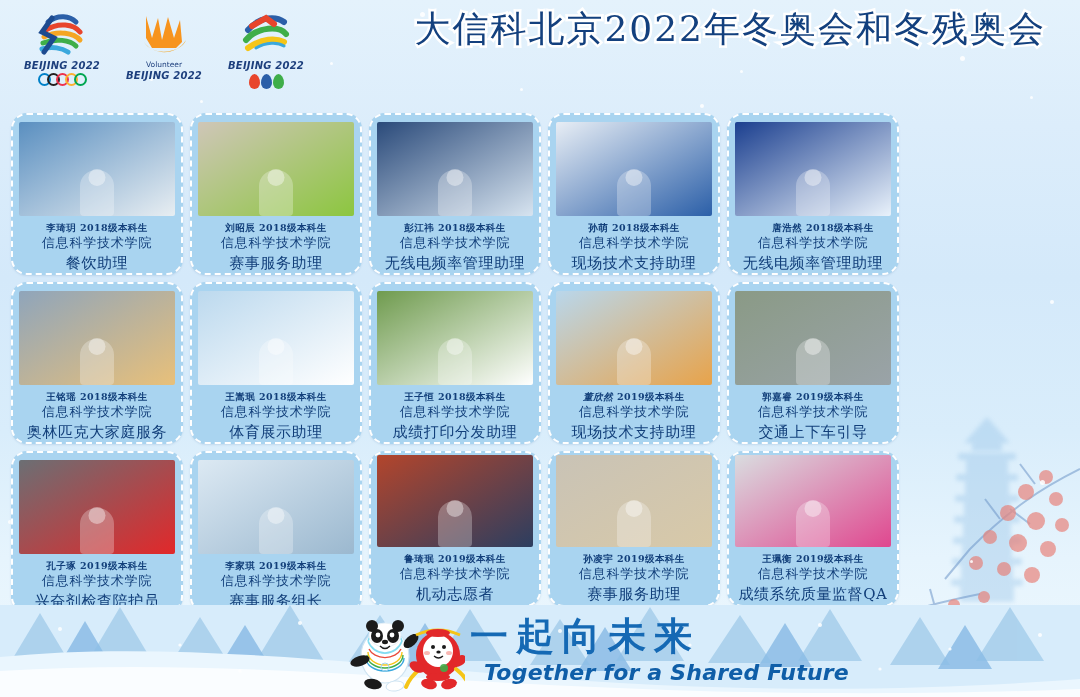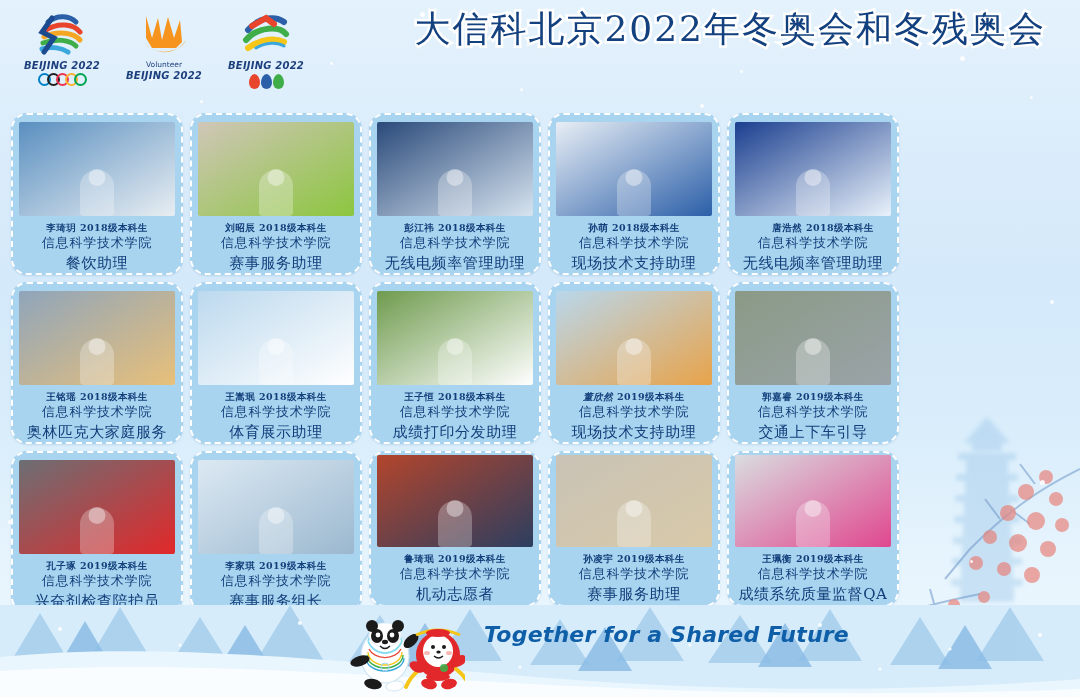--- a/index.html
+++ b/index.html
@@ -533,16 +533,17 @@
         <path d="M111 58 q10 8 13 16" stroke="#f5c518" stroke-width="4" fill="none" stroke-linecap="round"></path>
         <ellipse cx="72" cy="56" rx="8" ry="5" fill="#e2282a" transform="rotate(28 72 56)"></ellipse>
         <ellipse cx="114" cy="50" rx="8" ry="5" fill="#e2282a" transform="rotate(-30 114 50)"></ellipse>
         <ellipse cx="84" cy="73" rx="8" ry="5" fill="#e2282a" transform="rotate(12 84 73)"></ellipse>
         <ellipse cx="104" cy="73" rx="8" ry="5" fill="#e2282a" transform="rotate(-12 104 73)"></ellipse>
         <circle cx="99" cy="57" r="4" fill="#3fae49" opacity=".9"></circle>
       </g>
     </svg>
 
     <div class="slogan">
+      <div class="slogan-cn">一起向未来</div>
       <div class="slogan-en">Together for a Shared Future</div>
     </div>
   </div>
 </div>
 
 </body></html>

